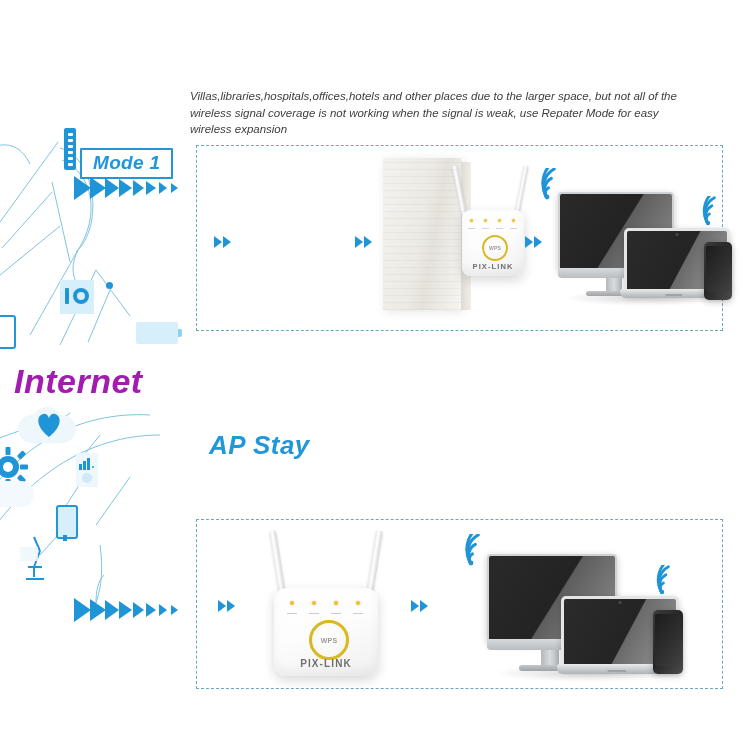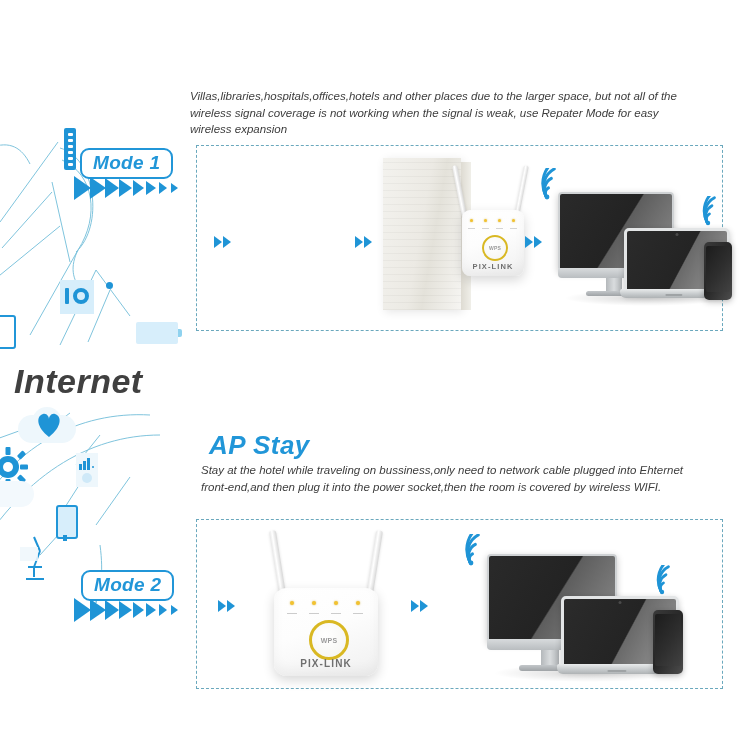--- a/index.html
+++ b/index.html
@@ -17,26 +17,26 @@
   .section-title{
     font-size:26px;font-weight:bold;font-style:italic;
     color:#2196d8;letter-spacing:0.5px;white-space:nowrap;
   }
   .section-desc{
     font-size:11.5px;font-style:italic;color:#3d3d3d;
     line-height:1.45;width:490px;
   }
   .internet-label{
     font-size:34px;font-weight:bold;font-style:italic;
-    color:#404040;letter-spacing:0.5px;white-space:nowrap;
+    color:#a21caf;letter-spacing:0.5px;white-space:nowrap;
   }
 
   
   .mode-badge{
-    border:2px solid #2196d8;border-radius:9px;
+    border:2px solid #2196d8;border-radius:1px;
     padding:2px 11px 3px 11px;display:inline-block;
     background:#ffffff;
   }
   .mode-badge span{
     font-size:19px;font-style:italic;font-weight:bold;
     color:#2196d8;white-space:nowrap;letter-spacing:0.3px;
   }
 
   
   .dashed-panel{
@@ -392,25 +392,21 @@
     </div>
 
     <div class="phone" style="position:absolute;left:148px;top:52px;width:28px;height:58px;">
       <div class="phone-screen"></div>
     </div>
   </div>
 
   <div class="abs internet-label" style="left:14px;top:362px;">Internet</div>
 
   <div class="abs section-title" style="left:209px;top:430px;">AP Stay</div>
-  <div class="abs section-desc" style="left:201px;top:462px;">Stay at the hotel while traveling on bussiness,only need to network cable plugged into Ehternet front-end,and then plug it into the power socket,then the room is covered by wireless WIFI.</div>
-
-  <div class="abs mode-badge" style="left:81px;top:570px;">
-    <span>Mode 2</span>
-  </div>
+
 
   <div class="abs arrow-row" style="left:74px;top:598px;">
     <span class="tri" style="border-width:12px 0 12px 17px;margin-right:-1px;"></span>
     <span class="tri" style="border-width:11px 0 11px 16px;margin-right:-1px;"></span>
     <span class="tri" style="border-width:10px 0 10px 14px;margin-right:0px;"></span>
     <span class="tri" style="border-width:9px 0 9px 13px;margin-right:1px;"></span>
     <span class="tri" style="border-width:8px 0 8px 11px;margin-right:2px;"></span>
     <span class="tri" style="border-width:7px 0 7px 10px;margin-right:3px;"></span>
     <span class="tri" style="border-width:6px 0 6px 8px;margin-right:4px;"></span>
     <span class="tri" style="border-width:5px 0 5px 7px;"></span>

